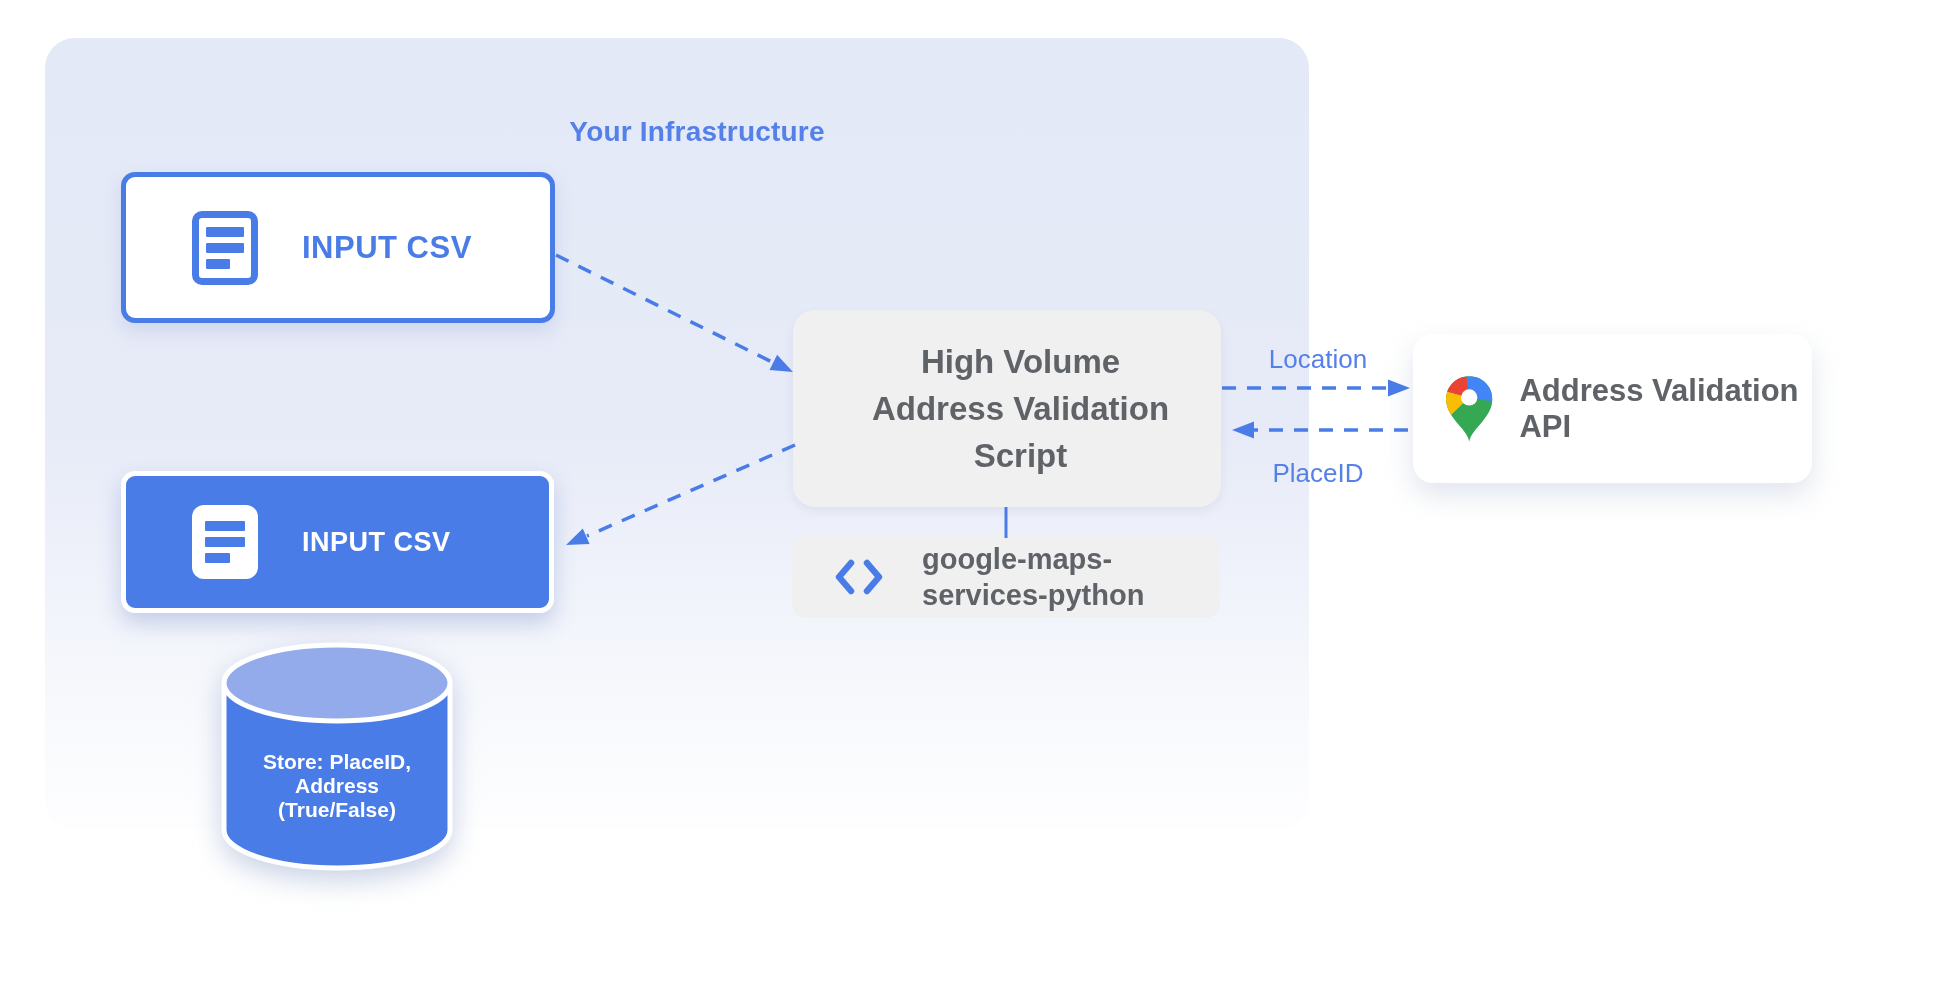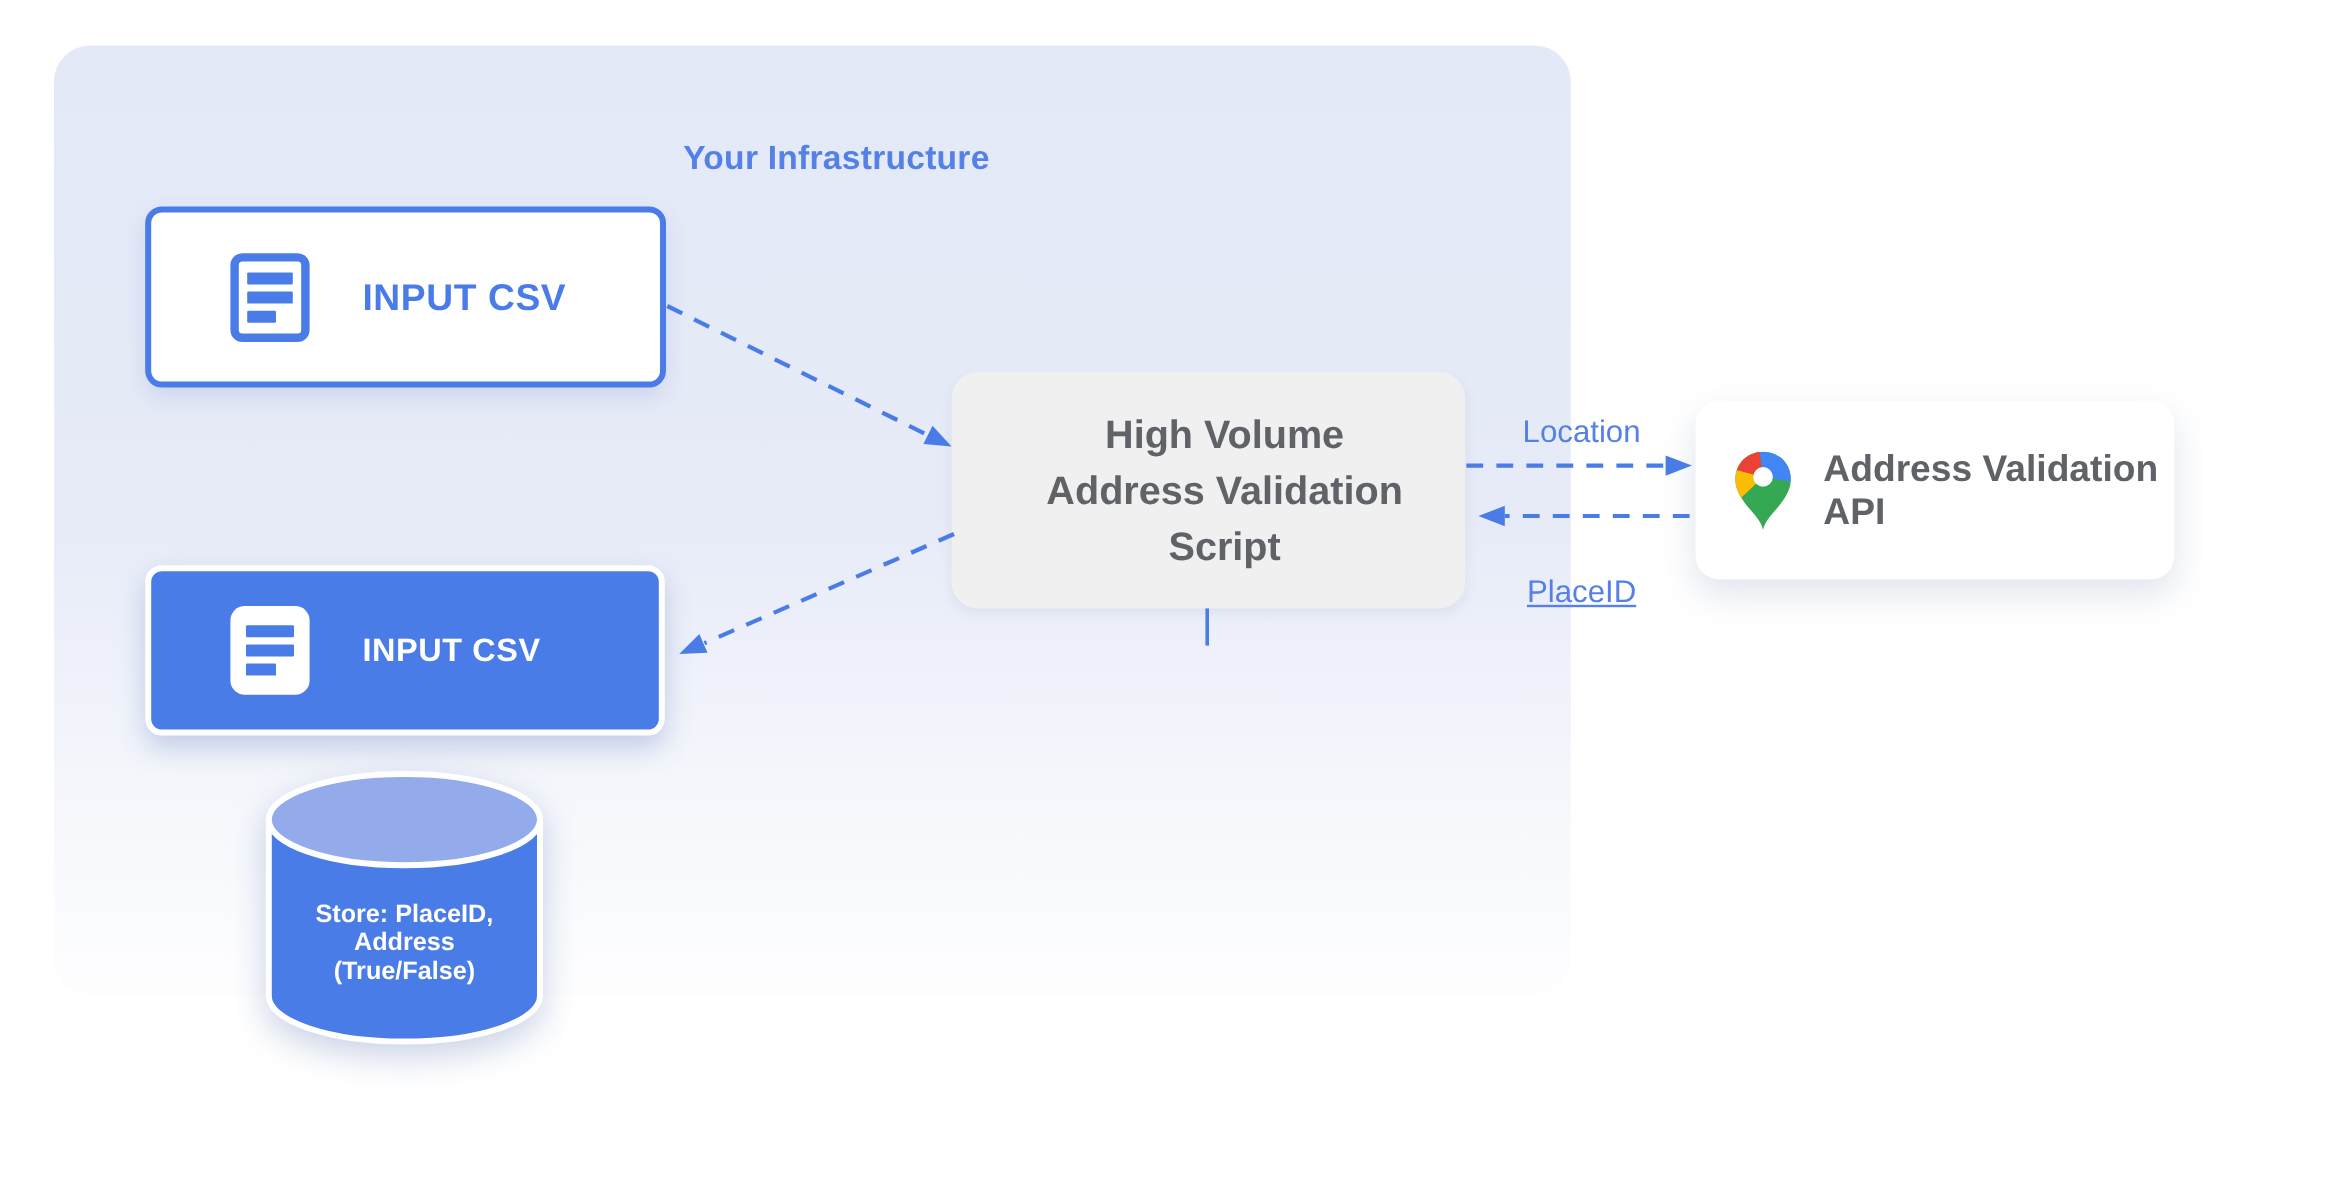--- a/index.html
+++ b/index.html
@@ -88,21 +88,21 @@
   .cylinder .cyl-text{
     position:absolute;left:0;right:0;top:110px;text-align:center;
     color:#fff;font-size:21px;line-height:24px;font-weight:bold;white-space:pre-line;
   }
 
   .edge-label{
     position:absolute;width:160px;text-align:center;
     color:var(--soft-blue-text);font-size:26px;font-weight:500;z-index:3;
   }
   .edge-label.location{left:1238px;top:320px;margin-top:24px;}
-  .edge-label.placeid{left:1238px;top:478px;text-decoration:underline;}
+  .edge-label.placeid{left:1238px;top:458px;}
 
   .arrow-layer{position:absolute;left:0;top:0;width:1954px;height:988px;pointer-events:none;z-index:4;}
   .arrow-layer line{stroke:var(--primary-blue);stroke-width:3.5;stroke-dasharray:14 11;}
   .arrow-layer line.solid{stroke-dasharray:none;stroke-width:3;}
   .arrow-layer polygon{fill:var(--primary-blue);}
 </style>
 </head>
 <body>
 
 <div class="canvas">
@@ -138,20 +138,28 @@
 Address
 (True/False)</div>
   </div>
 
   <div class="node script-node">
     <div class="multiline">High Volume
 Address Validation
 Script</div>
   </div>
 
+  <div class="node library-node">
+    <svg width="50" height="36" viewBox="0 0 50 36">
+      <path d="M17 4 L5 18 L17 32" fill="none" stroke="var(--primary-blue)" stroke-width="6.5" stroke-linecap="round" stroke-linejoin="round"></path>
+      <path d="M33 4 L45 18 L33 32" fill="none" stroke="var(--primary-blue)" stroke-width="6.5" stroke-linecap="round" stroke-linejoin="round"></path>
+    </svg>
+    <div class="multiline">google-maps-
+services-python</div>
+  </div>
 
   <div class="node api-node">
     <svg width="56" height="78" viewBox="0 0 92 128">
       <defs>
         <clipPath id="pinClip">
           <path d="M46,2 C21,2 2,21.5 2,46 C2,64 14,80 26,94 C36,105.5 44,115 46,126 C48,115 56,105.5 66,94 C78,80 90,64 90,46 C90,21.5 71,2 46,2 Z"></path>
         </clipPath>
       </defs>
       <g clip-path="url(#pinClip)">
         <rect x="0" y="0" width="92" height="128" fill="var(--pin-green)"></rect>

